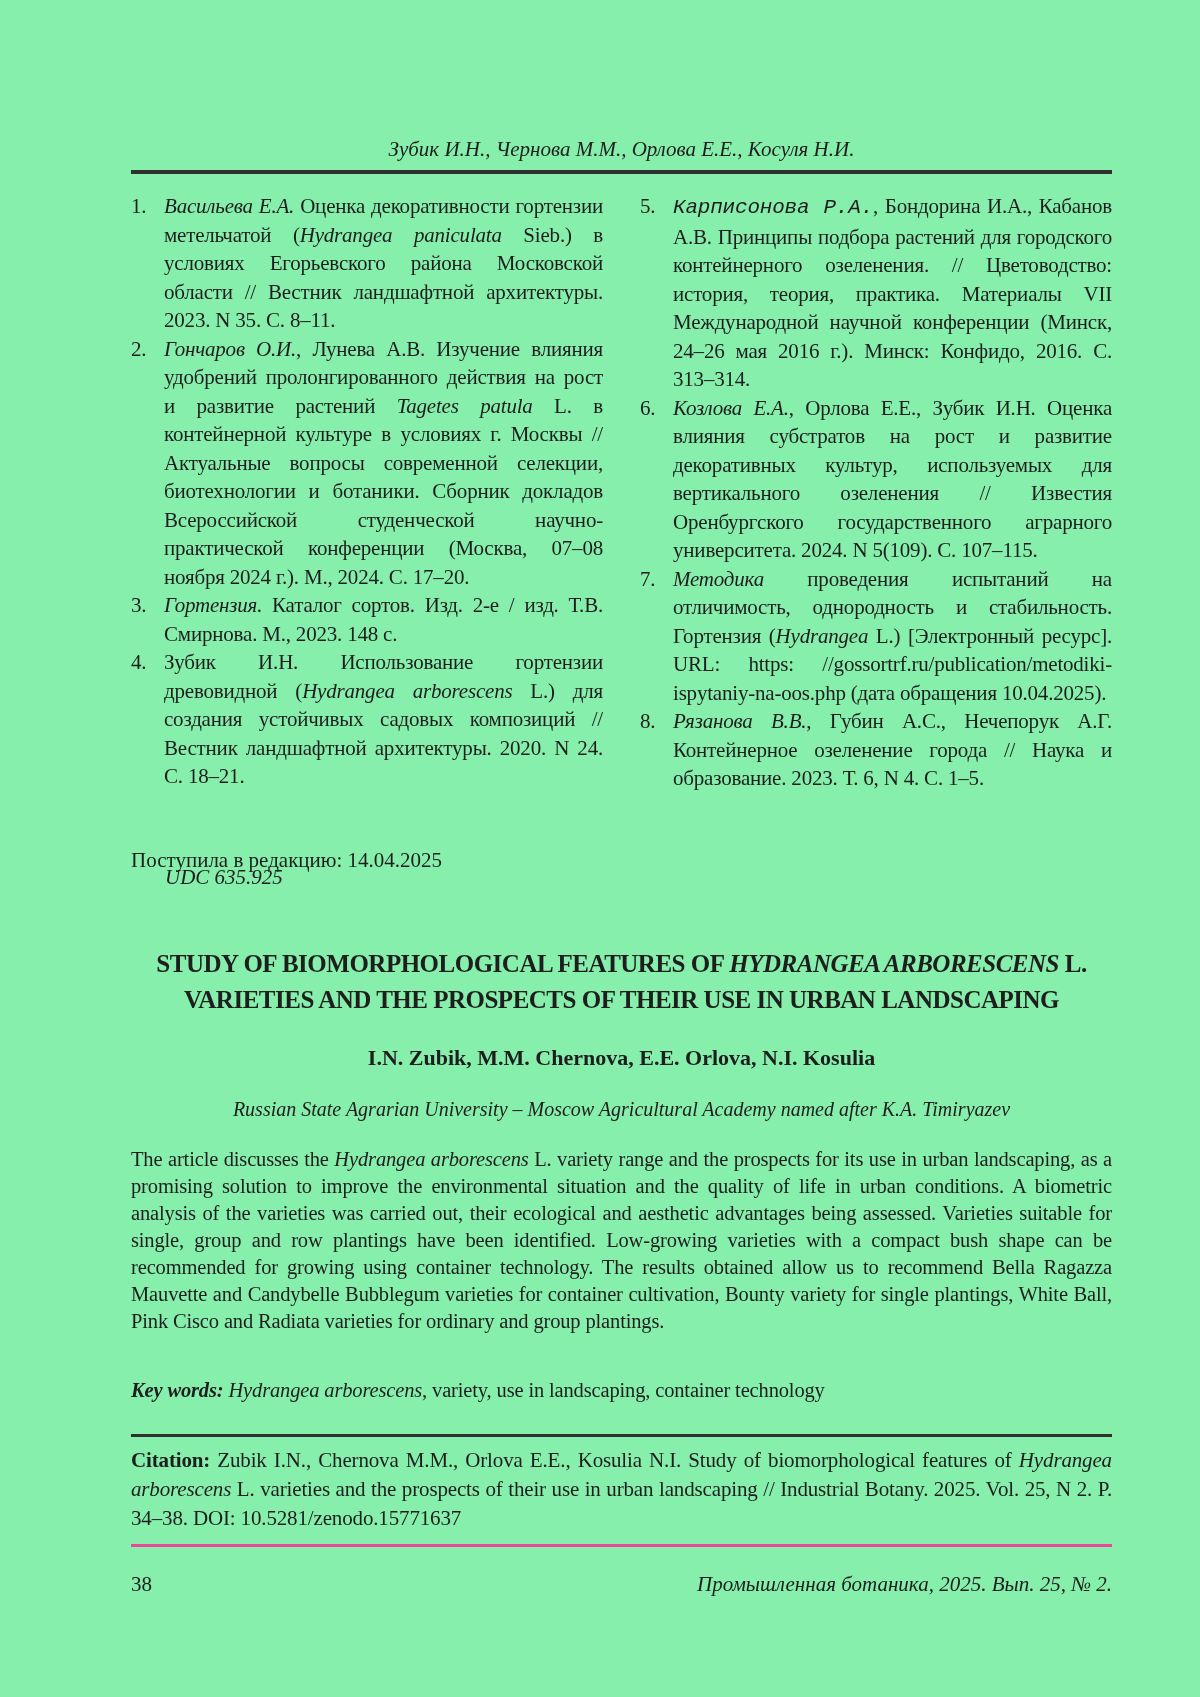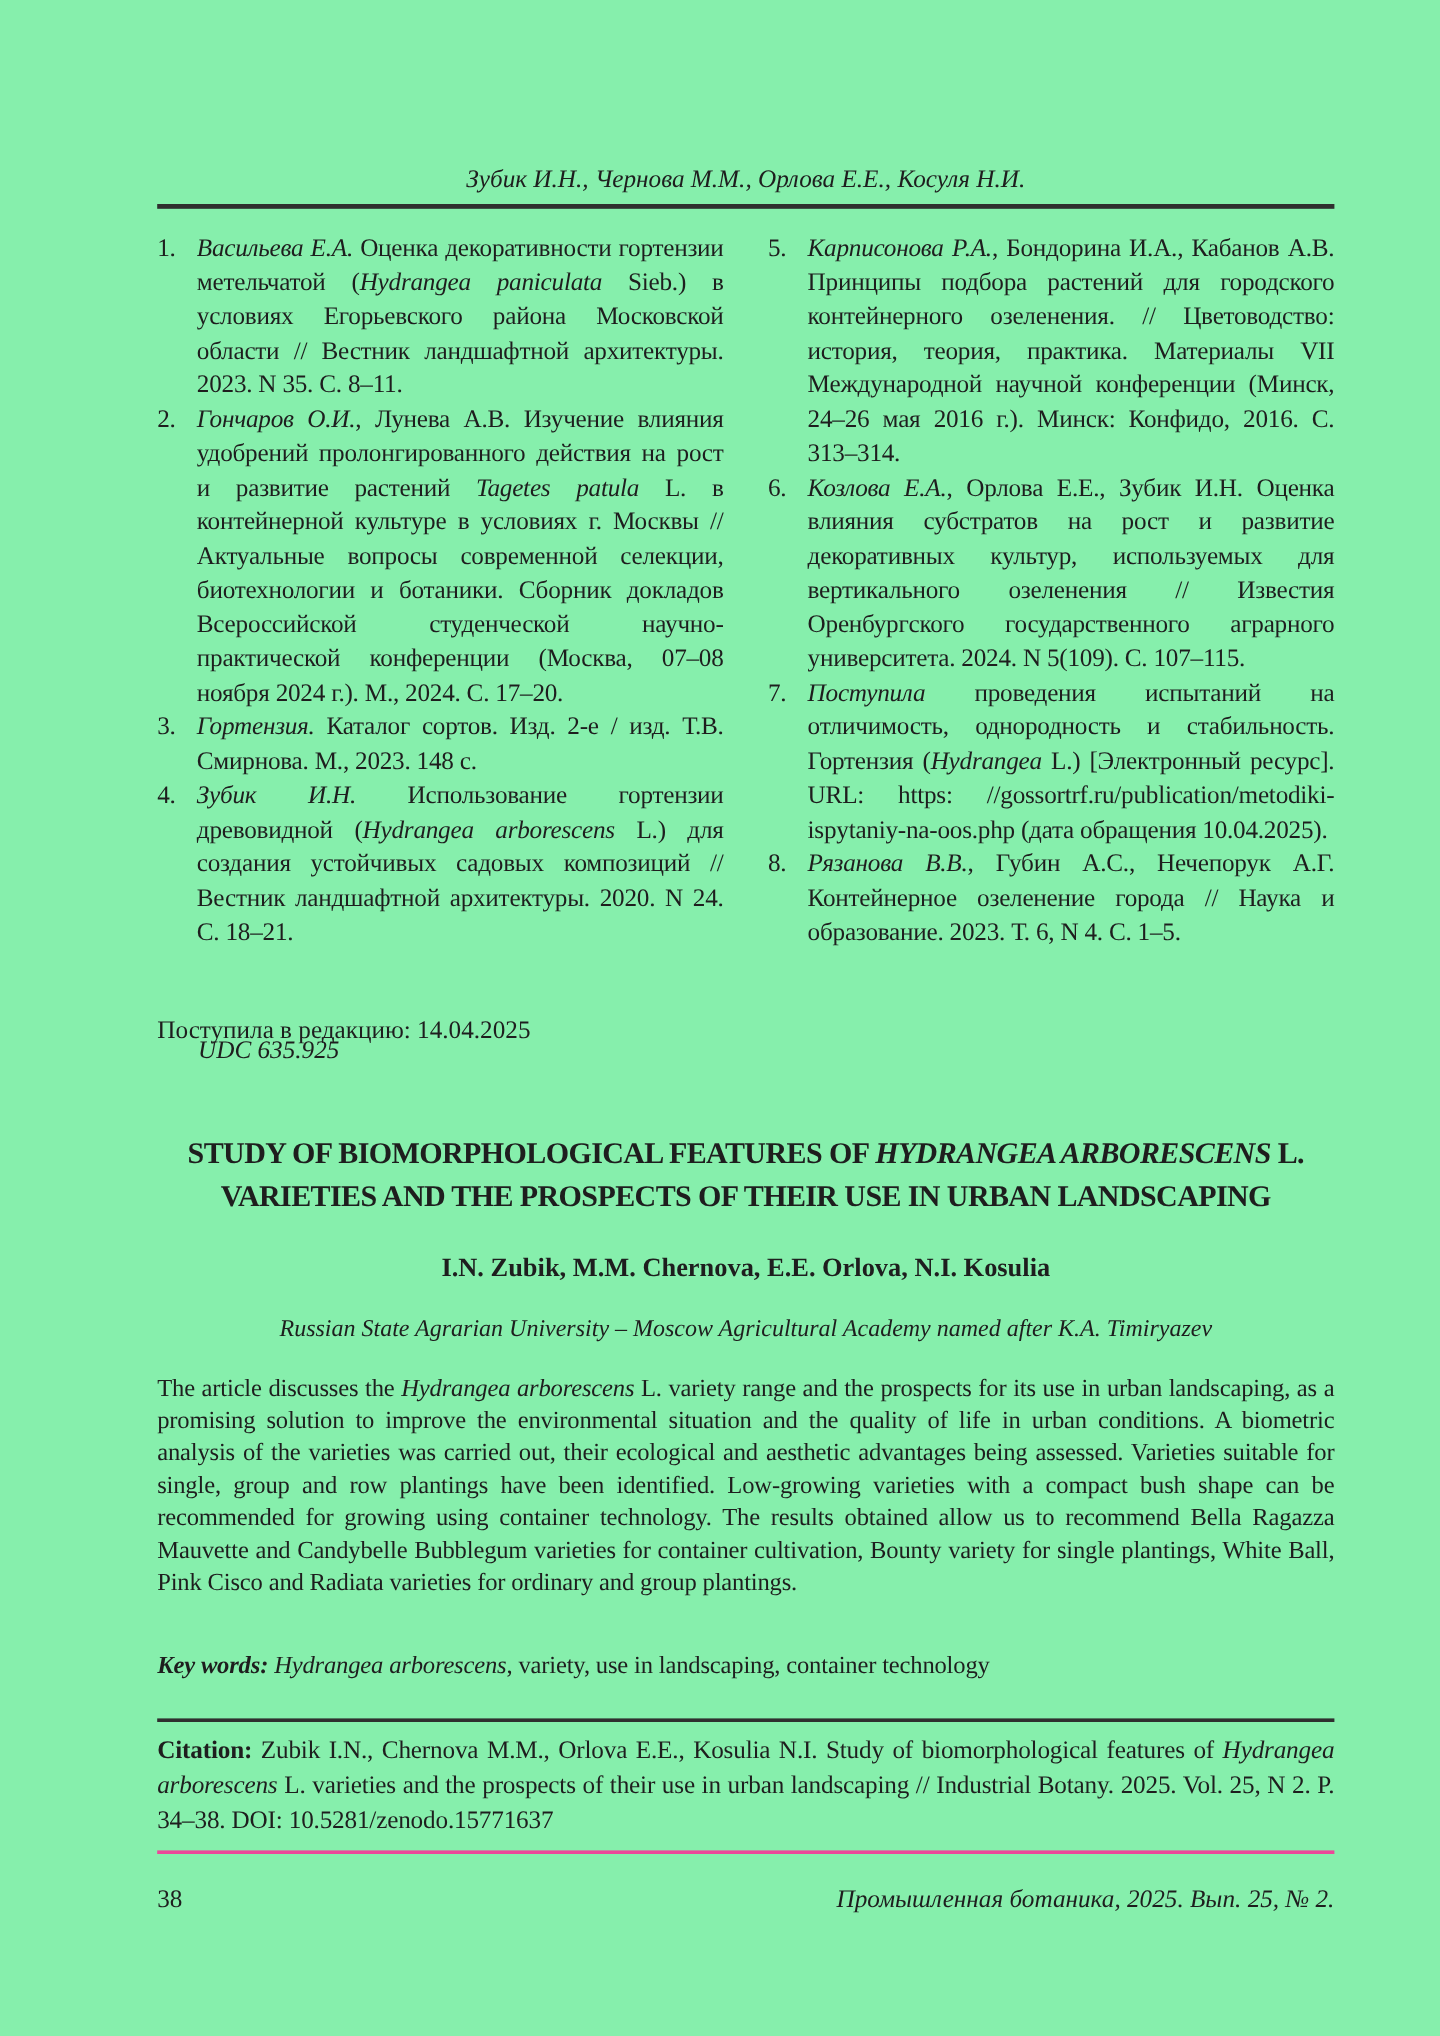--- a/index.html
+++ b/index.html
@@ -133,35 +133,35 @@
       <div class="ref-item">
         <span class="ref-num">2.</span>
         <div class="ref-body"><span style="font-style: italic;">Гончаров О.И.</span><span>, Лунева А.В. Изучение влияния удобрений пролонгированного действия на рост и развитие растений </span><span style="font-style: italic;">Tagetes patula</span><span> L. в контейнерной культуре в условиях г. Москвы // Актуальные вопросы современной селекции, биотехнологии и ботаники. Сборник докладов Всероссийской студенческой научно-практической конференции (Москва, 07–08 ноября 2024 г.). М., 2024. С. 17–20.</span></div>
       </div>
       <div class="ref-item">
         <span class="ref-num">3.</span>
         <div class="ref-body"><span style="font-style: italic;">Гортензия.</span><span> Каталог сортов. Изд. 2-е / изд. Т.В. Смирнова. М., 2023. 148 с.</span></div>
       </div>
       <div class="ref-item">
         <span class="ref-num">4.</span>
-        <div class="ref-body"><span style="font-style: italic;">Зубик И.Н.</span><span> Использование гортензии древовидной (</span><span style="font-style: italic;">Hydrangea arborescens</span><span> L.) для создания устойчивых садовых композиций // Вестник ландшафтной архитектуры. 2020. N 24. С. 18–21.</span></div>
+        <div class="ref-body"><span style="">Зубик И.Н.</span><span> Использование гортензии древовидной (</span><span style="font-style: italic;">Hydrangea arborescens</span><span> L.) для создания устойчивых садовых композиций // Вестник ландшафтной архитектуры. 2020. N 24. С. 18–21.</span></div>
       </div>
     </div>
     <div class="ref-col">
       <div class="ref-item">
         <span class="ref-num">5.</span>
-        <div class="ref-body"><span style="font-style: italic;">Карписонова Р.А.</span><span>, Бондорина И.А., Кабанов А.В. Принципы подбора растений для городского контейнерного озеленения. // Цветоводство: история, теория, практика. Материалы VII Международной научной конференции (Минск, 24–26 мая 2016 г.). Минск: Конфидо, 2016. С. 313–314.</span></div>
+        <div class="ref-body"><span style="font-style: italic; font-family: Liberation Mono, monospace;">Карписонова Р.А.</span><span>, Бондорина И.А., Кабанов А.В. Принципы подбора растений для городского контейнерного озеленения. // Цветоводство: история, теория, практика. Материалы VII Международной научной конференции (Минск, 24–26 мая 2016 г.). Минск: Конфидо, 2016. С. 313–314.</span></div>
       </div>
       <div class="ref-item">
         <span class="ref-num">6.</span>
         <div class="ref-body"><span style="font-style: italic;">Козлова Е.А.</span><span>, Орлова Е.Е., Зубик И.Н. Оценка влияния субстратов на рост и развитие декоративных культур, используемых для вертикального озеленения // Известия Оренбургского государственного аграрного университета. 2024. N 5(109). С. 107–115.</span></div>
       </div>
       <div class="ref-item">
         <span class="ref-num">7.</span>
-        <div class="ref-body"><span style="font-style: italic;">Поступила</span><span> проведения испытаний на отличимость, однородность и стабильность. Гортензия (</span><span style="font-style: italic;">Hydrangea</span><span> L.) [Электронный ресурс]. URL: https: //gossortrf.ru/publication/metodiki-ispytaniy-na-oos.php (дата обращения 10.04.2025).</span></div>
+        <div class="ref-body"><span style="font-style: italic;">Методика</span><span> проведения испытаний на отличимость, однородность и стабильность. Гортензия (</span><span style="font-style: italic;">Hydrangea</span><span> L.) [Электронный ресурс]. URL: https: //gossortrf.ru/publication/metodiki-ispytaniy-na-oos.php (дата обращения 10.04.2025).</span></div>
       </div>
       <div class="ref-item">
         <span class="ref-num">8.</span>
         <div class="ref-body"><span style="font-style: italic;">Рязанова В.В.</span><span>, Губин А.С., Нечепорук А.Г. Контейнерное озеленение города // Наука и образование. 2023. Т. 6, N 4. С. 1–5.</span></div>
       </div>
     </div>
   </div>
 
   <div class="received-block">
     <div class="received">Поступила в редакцию: 14.04.2025</div>

